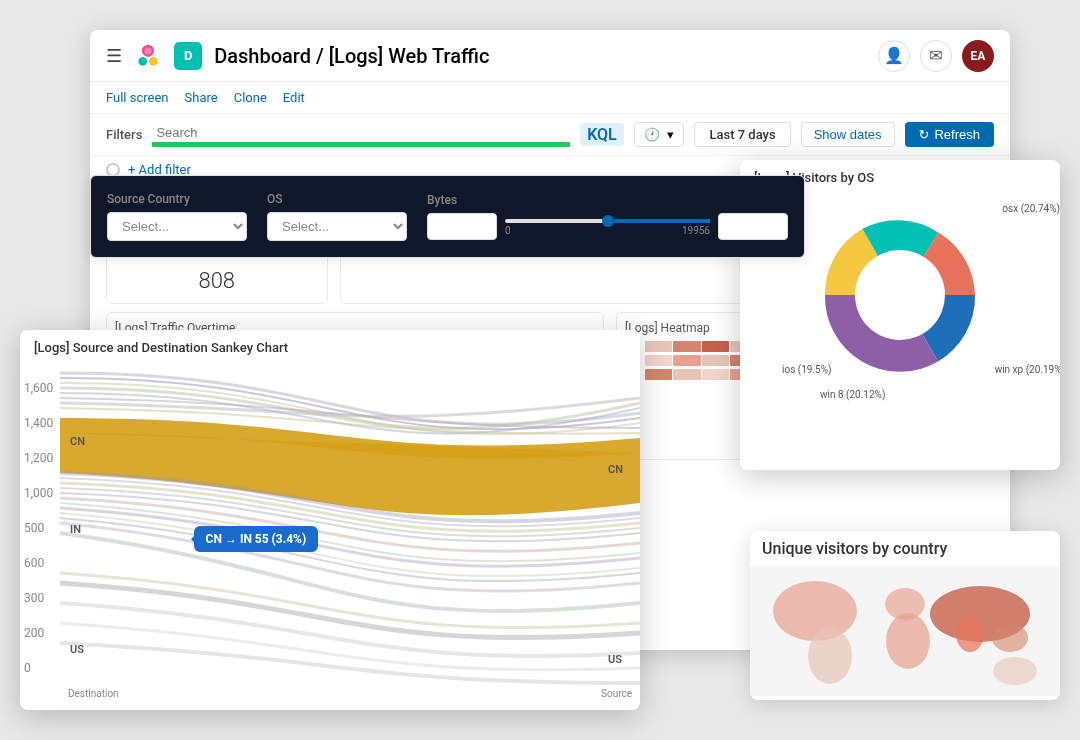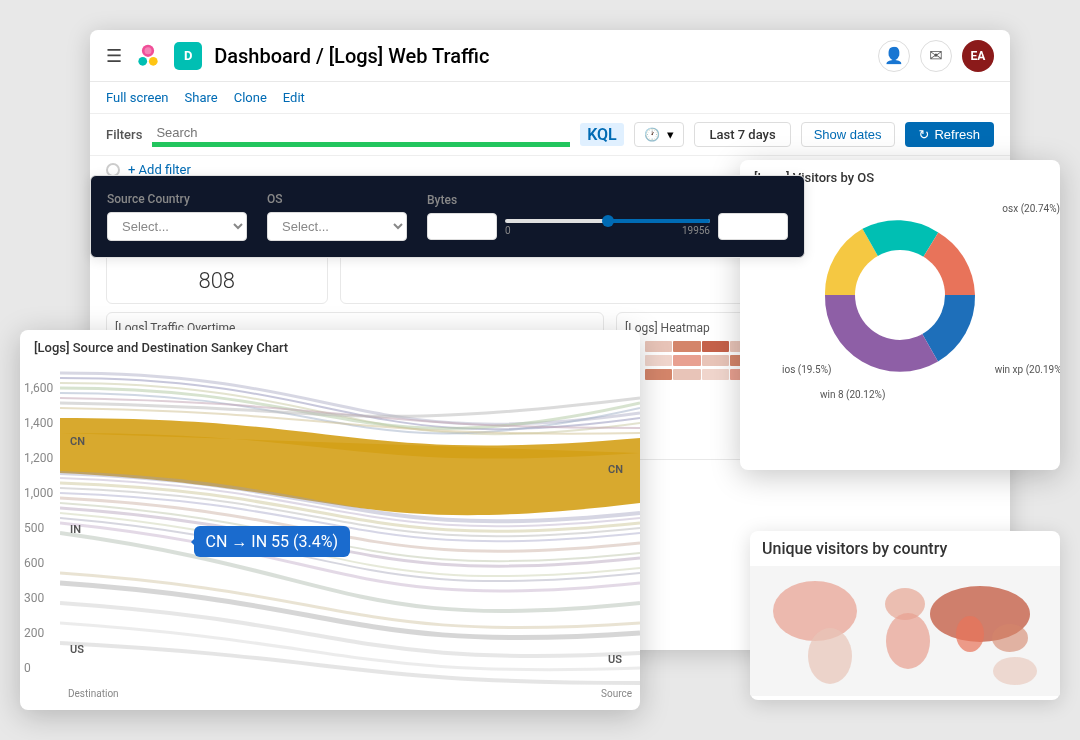--- a/index.html
+++ b/index.html
@@ -387,22 +387,22 @@
     
     .sankey-svg { position: absolute; top: 0; left: 0; width: 100%; height: 100%; }
 
     
     .sankey-tooltip {
       position: absolute;
       background: #1a6bce;
       color: white;
       border-radius: 6px;
       padding: 6px 12px;
-      font-size: 16px;
-      font-weight: 400;
+      font-size: 12px;
+      font-weight: 700;
       top: 48%;
       left: 28%;
       white-space: nowrap;
       display: flex;
       align-items: center;
       gap: 4px;
     }
     .sankey-tooltip::before {
       content: '';
       position: absolute;

